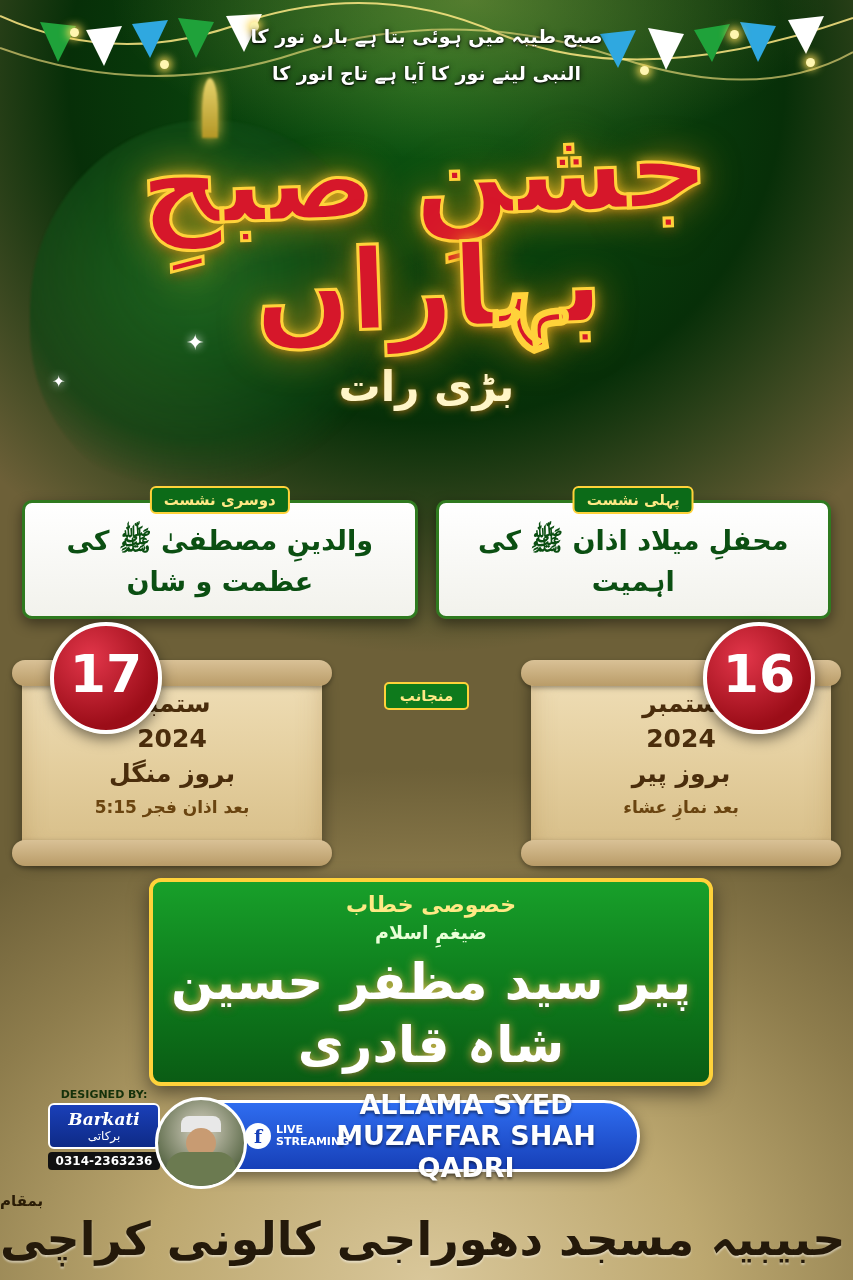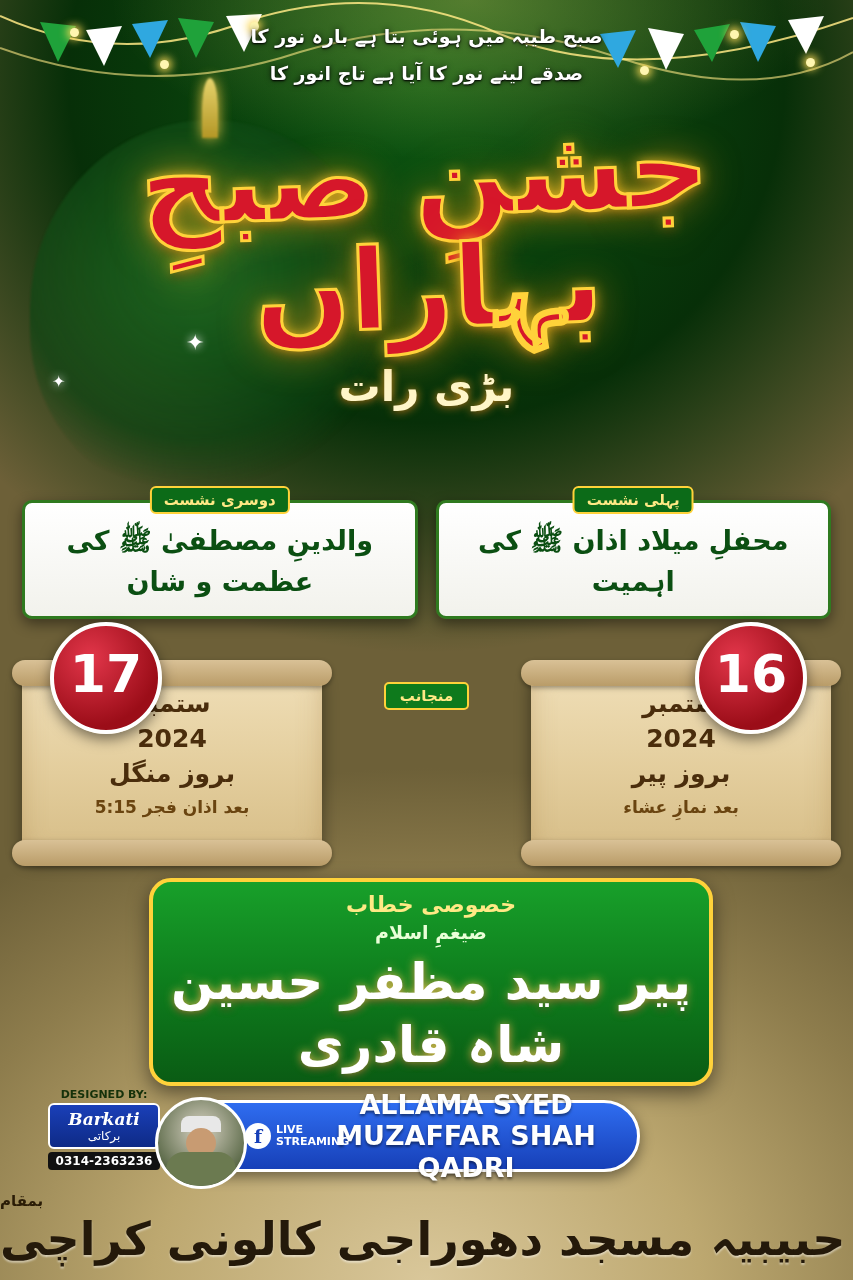--- a/index.html
+++ b/index.html
@@ -101,39 +101,39 @@
   .scroll.left{left:0;}
   .scroll .body{position:absolute;inset:18px 14px;text-align:center;}
   .scroll .dline{font-size:25px;font-weight:bold;color:#4a2d0c;line-height:1.4;}
   .scroll .dsub{font-size:17px;font-weight:bold;color:#6a4410;margin-top:6px;}
   .daybadge{
     position:absolute;top:-18px;width:104px;height:104px;border-radius:50%;
     background:radial-gradient(circle at 35% 30%,#e2364a,#9b0d18 70%);
     border:4px solid #ffffff;box-shadow:0 5px 14px rgba(0,0,0,.5);
     color:#fff;font-size:52px;font-weight:bold;line-height:96px;text-align:center;
   }
-  .daybadge.r{right:24px;}
+  .daybadge.r{right:16px;}
   .daybadge.l{left:28px;}
   .midtag{
     position:absolute;left:50%;top:42px;transform:translateX(-50%);
     width:196px;text-align:center;
   }
   .midtag .flag{
     display:inline-block;background:#0e7a1c;color:#ffe985;border:2px solid #ffd23a;
     font-size:15px;font-weight:bold;padding:3px 14px;border-radius:5px;
   }
   .midtag .mt{
     margin-top:14px;font-size:25px;font-weight:bold;color:#2a1a00;line-height:1.5;
     text-shadow:0 1px 1px rgba(255,255,255,.5);
   }
   
   .speaker{
     position:absolute;top:878px;left:140px;right:140px;height:190px;z-index:5;
     background:linear-gradient(180deg,#18a02a 0%,#0e7d1d 50%,#0a5c14 100%);
-    border:4px solid #ffd23a;border-radius:22px;
+    border:4px solid #ffd23a;border-radius:12px;
     box-shadow:0 7px 20px rgba(0,0,0,.5);
     text-align:center;padding-top:10px;margin-left:9px;
   }
   .speaker .khitab{font-size:22px;font-weight:bold;color:#ffe985;}
   .speaker .daeem{font-size:19px;font-weight:bold;color:#eaffd8;margin-top:4px;}
   .speaker .name{
     margin-top:8px;font-size:50px;font-weight:bold;color:#ffffff;
     text-shadow:0 0 10px rgba(255,220,90,.85),0 3px 6px rgba(0,0,0,.6);
     line-height:1.25;
   }
@@ -221,21 +221,21 @@
   <div class="lamp" style="left:160px;top:60px"></div>
   <div class="lamp" style="left:250px;top:22px"></div>
   <div class="lamp" style="left:640px;top:66px"></div>
   <div class="lamp" style="left:730px;top:30px"></div>
   <div class="lamp" style="left:806px;top:58px"></div>
   <div class="sparkle" style="left:186px;top:330px">✦</div>
   <div class="sparkle" style="left:52px;top:372px;font-size:16px">✦</div>
 
   <div class="topcouplet urdu">
     <div>صبح طیبہ میں ہوئی بتا ہے بارہ نور کا</div>
-    <div>صدقے لینے نور کا آیا ہے تاج انور کا</div>
+    <div>النبی لینے نور کا آیا ہے تاج انور کا</div>
   </div>
 
   <div class="title-wrap">
     <div class="title-main urdu">جشنِ صبحِ بہاراں</div>
     <div class="title-sub urdu">بڑی رات</div>
   </div>
 
   <div class="sessions">
     <div class="session">
       <div class="cap urdu">دوسری نشست</div>

